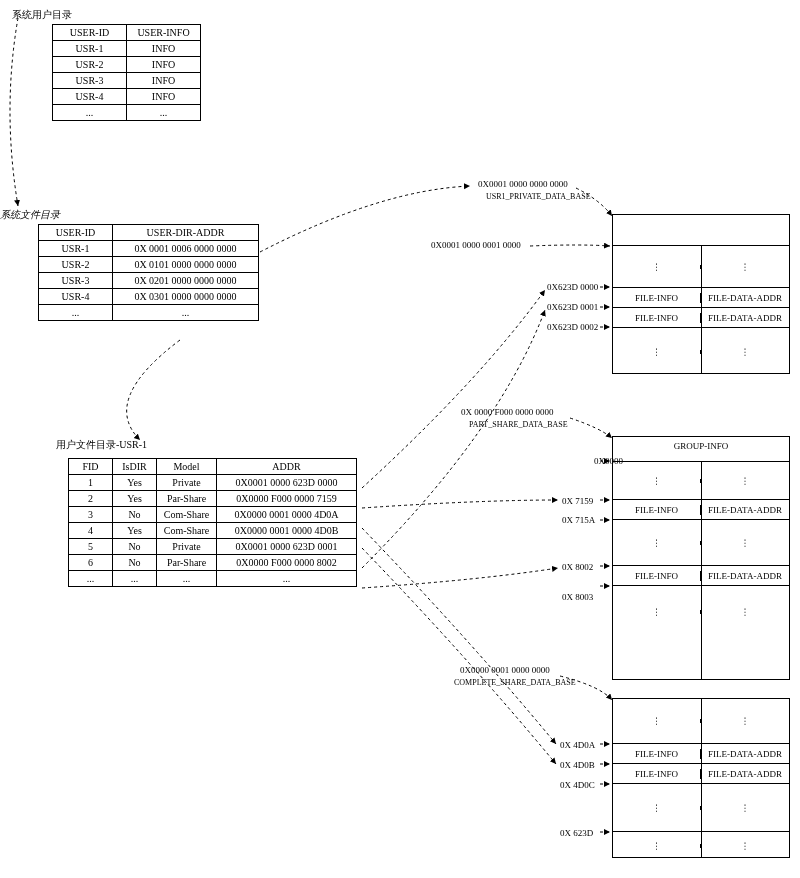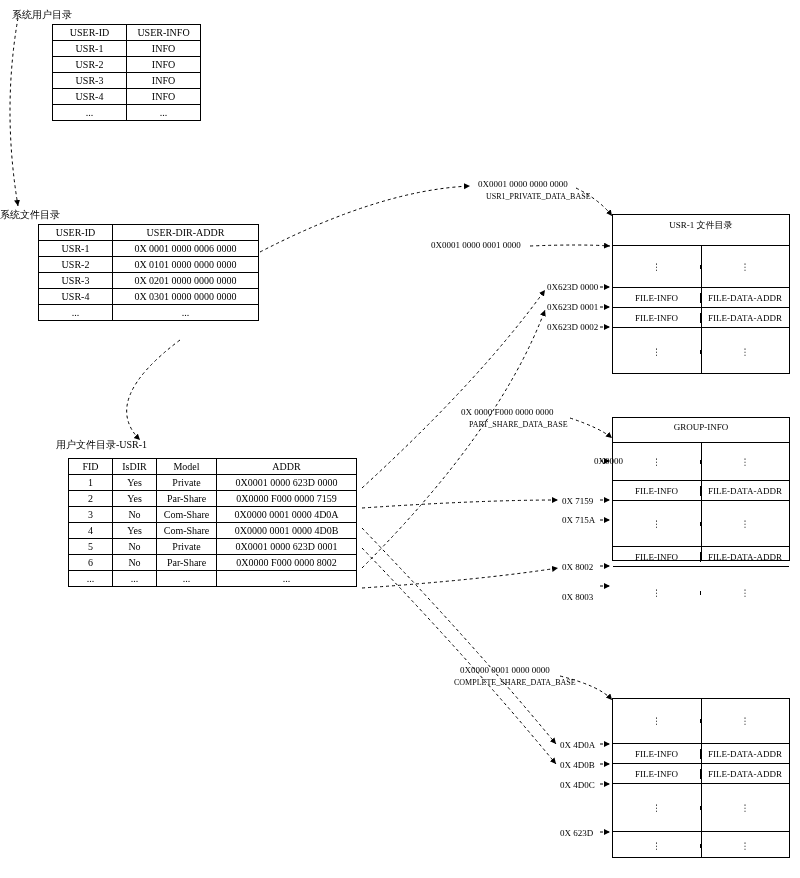--- a/index.html
+++ b/index.html
@@ -80,21 +80,21 @@
     top: 0; left: 0;
     width: 800px; height: 878px;
     pointer-events: none;
   }
   .ah { font-size: 8px; padding-left: 8px; }
 </style>
 </head>
 <body>
 
 <div class="label" style="left:12px; top:8px;">系统用户目录</div>
-<div class="label" style="left:0px; top:208px;">系统文件目录</div>
+<div class="label" style="left:0px; top:208px;font-style:italic;">系统文件目录</div>
 <div class="label" style="left:56px; top:438px;">用户文件目录-USR-1</div>
 
 <table id="tbl-user" style="left:52px; top:24px;">
   <tbody>
       <tr>
         <th style="width:74px;">USER-ID</th>
         <th style="width:74px;">USER-INFO</th>
       </tr>
   <tr>
         <td>USR-1</td>
@@ -120,21 +120,21 @@
   </table>
 
 <table id="tbl-sys" style="left:38px; top:224px;">
   <tbody>
       <tr>
         <th style="width:74px;">USER-ID</th>
         <th style="width:146px;">USER-DIR-ADDR</th>
       </tr>
   <tr>
         <td>USR-1</td>
-        <td>0X 0001 0000 0006 0000</td>
+        <td>0X 0001 0006 0000 0000</td>
       </tr>
   <tr>
         <td>USR-2</td>
         <td>0X 0101 0000 0000 0000</td>
       </tr>
   <tr>
         <td>USR-3</td>
         <td>0X 0201 0000 0000 0000</td>
       </tr>
   <tr>
@@ -195,41 +195,40 @@
   <tr>
         <td>...</td>
         <td>...</td>
         <td>...</td>
         <td>...</td>
       </tr>
 </tbody>
   </table>
 
 <div class="datablock" style="left:612px; top:214px; width:178px; height:160px;">
-  <div class="datablock-title">USR-1 文件目录</div>
   <div class="vdiv" style="top:30px; bottom:0;"></div>
   <div class="row" style="top:30px; border-top:1px solid #000; height:42px;">
     <div class="cell-l vdots">⋮</div>
       <div class="cell-r vdots">⋮</div>
   </div>
   <div class="row" style="top:72px;">
       <div class="cell-l">FILE-INFO</div>
       <div class="cell-r">FILE-DATA-ADDR</div>
     </div>
   <div class="row" style="top:92px;">
       <div class="cell-l">FILE-INFO</div>
       <div class="cell-r">FILE-DATA-ADDR</div>
     </div>
   <div class="row" style="top:112px; border-top:1px solid #000; height:48px; border-bottom:none;">
     <div class="cell-l vdots">⋮</div>
       <div class="cell-r vdots">⋮</div>
   </div>
 </div>
 
-<div class="datablock" style="left:612px; top:417px; width:178px; height:144px;">
+<div class="datablock" style="left:612px; top:436px; width:178px; height:244px;">
   <div class="datablock-title">GROUP-INFO</div>
   <div class="vdiv" style="top:24px; bottom:0;"></div>
   <div class="row" style="top:24px; height:38px;">
     <div class="cell-l vdots">⋮</div>
       <div class="cell-r vdots">⋮</div>
   </div>
   <div class="row" style="top:62px;">
       <div class="cell-l">FILE-INFO</div>
       <div class="cell-r">FILE-DATA-ADDR</div>
     </div>

